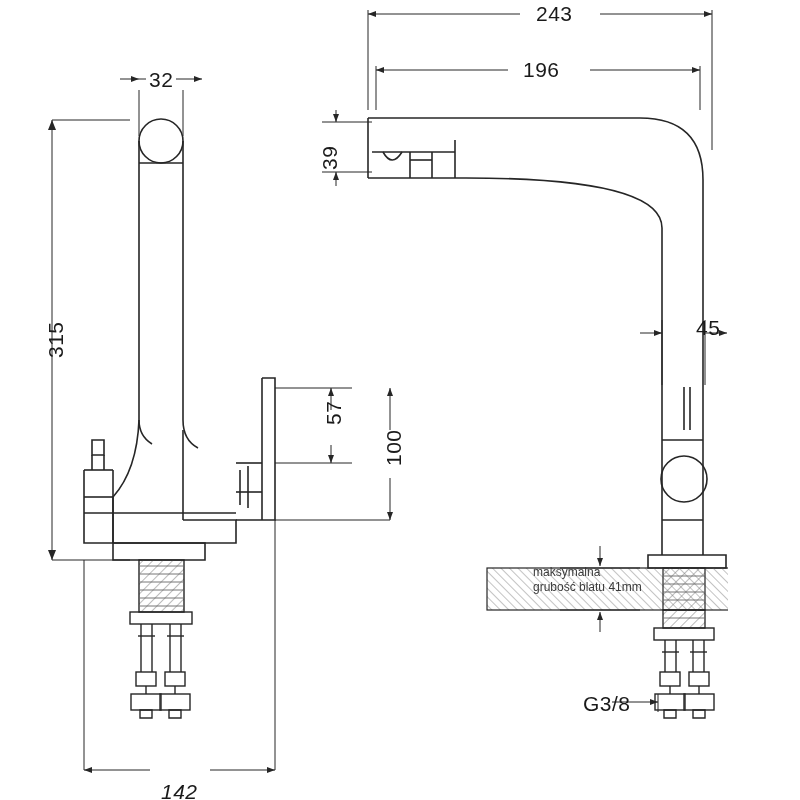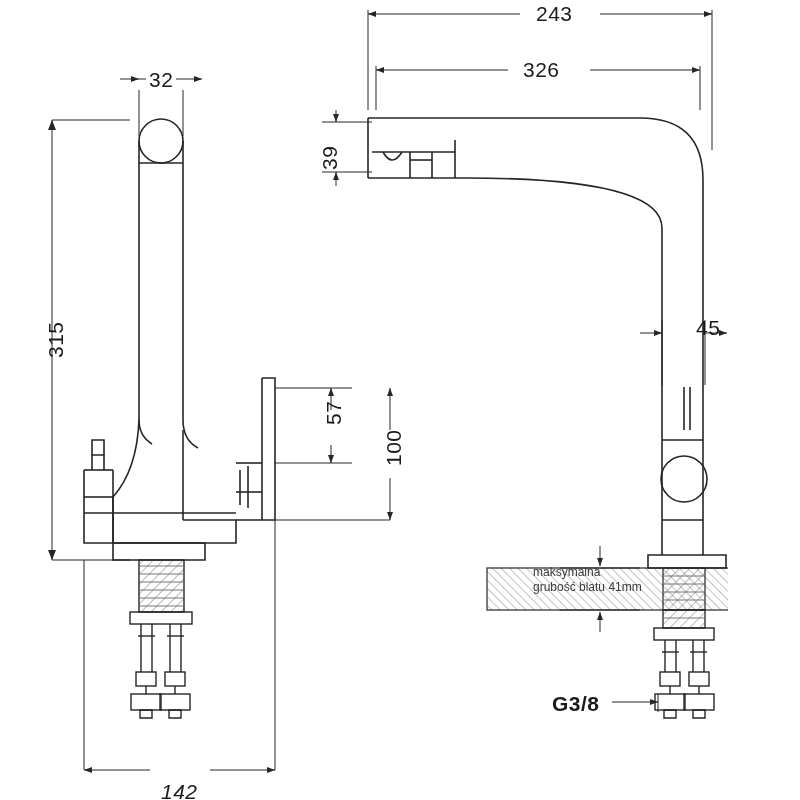--- a/index.html
+++ b/index.html
@@ -43,21 +43,21 @@
   }
   .t243 { left: 536px; top: 2px; }
   .t235 { left: 523px; top: 58px; }
   .t39  { left: 318px; top: 170px; transform: rotate(-90deg); transform-origin: left top; }
   .t32  { left: 149px; top: 68px; }
   .t315 { left: 44px;  top: 358px; transform: rotate(-90deg); transform-origin: left top; }
   .t57  { left: 322px; top: 425px; transform: rotate(-90deg); transform-origin: left top; }
   .t100 { left: 382px; top: 466px; transform: rotate(-90deg); transform-origin: left top; }
   .t45  { left: 676px; top: 316px; margin-left: 20px; }
   .t142 { left: 161px; top: 780px; font-style: italic; }
-  .tg38 { left: 552px; top: 692px; font-weight: bold; }
+  .tg38 { left: 583px; top: 692px; }
   .tnote { left: 533px; top: 565px; }
 </style>
 </head>
 <body>
 
 <div id="stage">
 
   <svg class="draw" viewBox="0 0 800 800">
     <defs>
       <pattern id="hatchA" width="7" height="7" patternUnits="userSpaceOnUse" patternTransform="rotate(45)">
@@ -251,21 +251,21 @@
       <line x1="600" y1="612" x2="600" y2="632" marker-start="url(#arS)"></line>
       <line x1="560" y1="568" x2="640" y2="568"></line>
       <line x1="560" y1="610" x2="640" y2="610"></line>
 
       <line x1="612" y1="702" x2="658" y2="702" marker-end="url(#ar)"></line>
       <line x1="658" y1="694" x2="658" y2="712"></line>
     </g>
   </svg>
 
   <div class="dimtext t243">243</div>
-  <div class="dimtext t235">326</div>
+  <div class="dimtext t235">196</div>
   <div class="dimtext vert t39">39</div>
   <div class="dimtext t45">45</div>
   <div class="dimtext t32">32</div>
   <div class="dimtext vert t315">315</div>
   <div class="dimtext vert t57">57</div>
   <div class="dimtext vert t100">100</div>
   <div class="dimtext t142">142</div>
   <div class="dimtext tg38">G3/8</div>
 
   <div class="notetext tnote">

